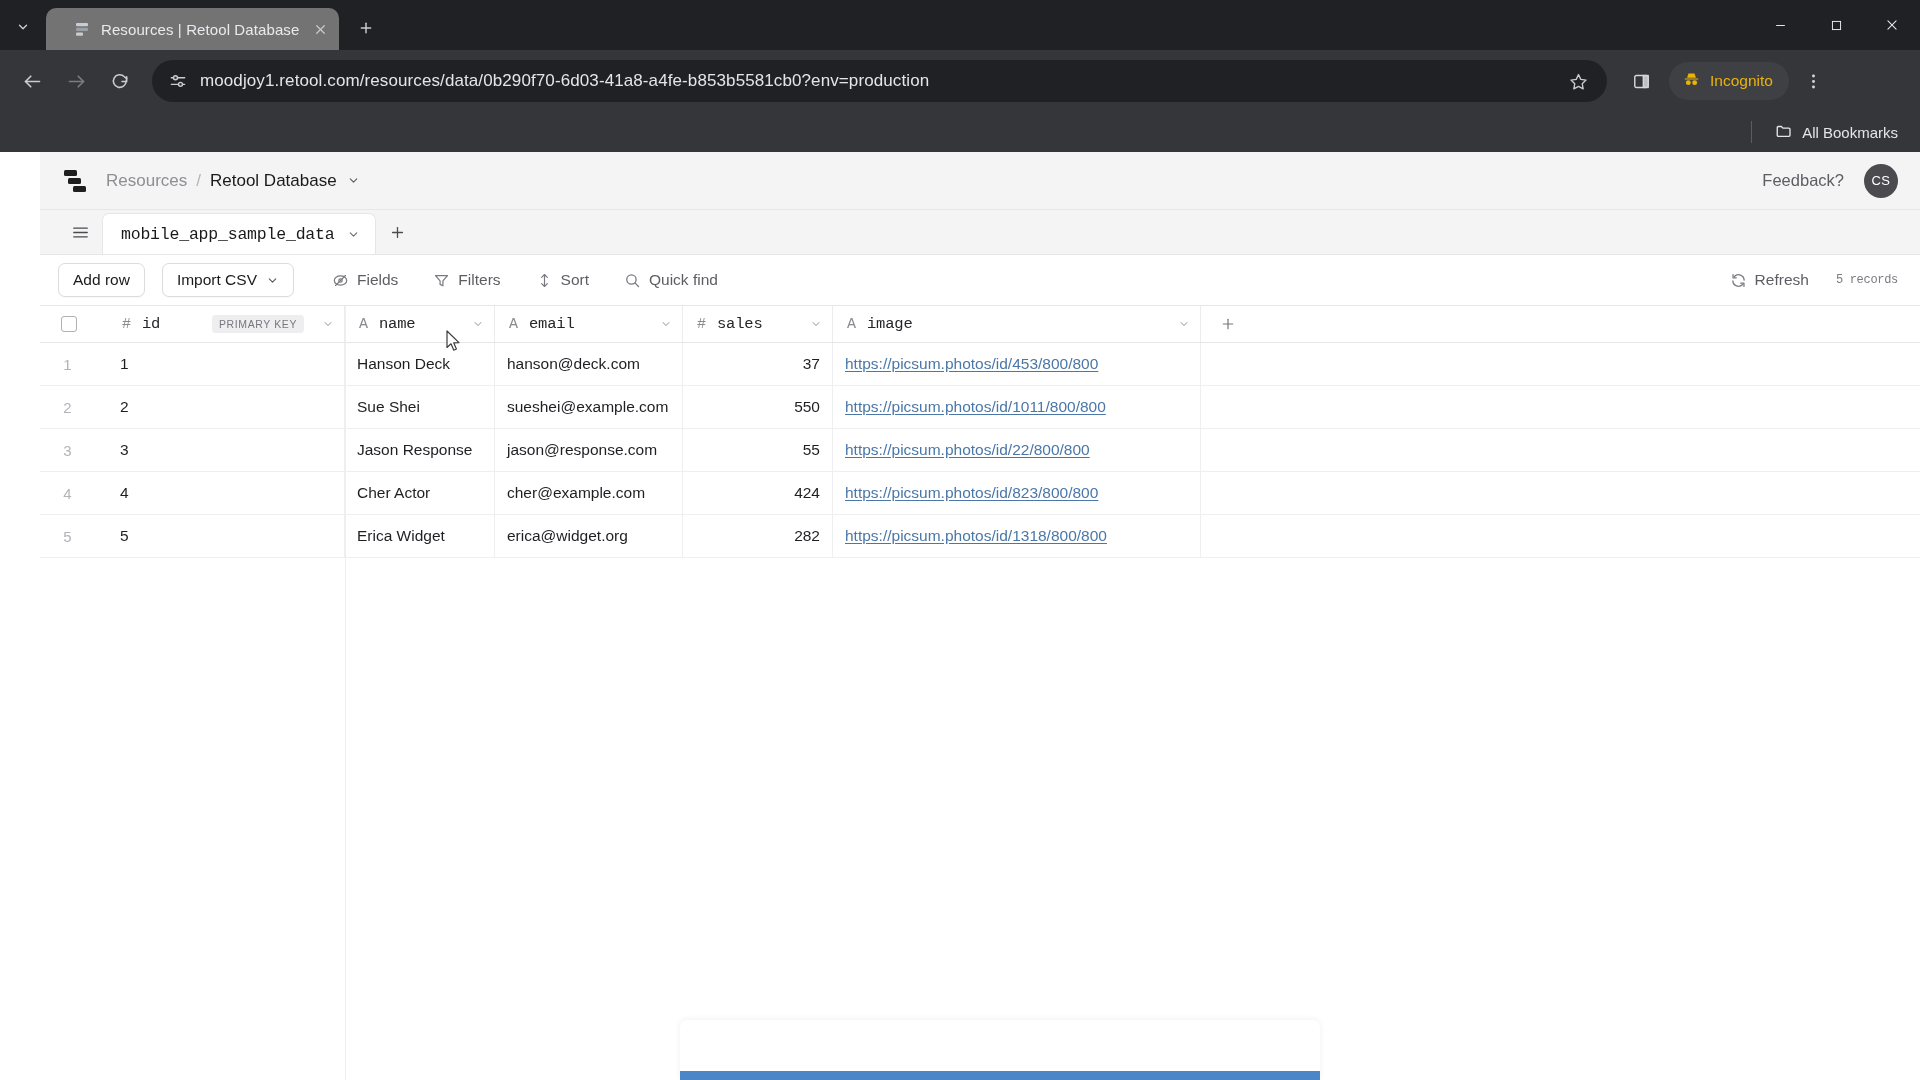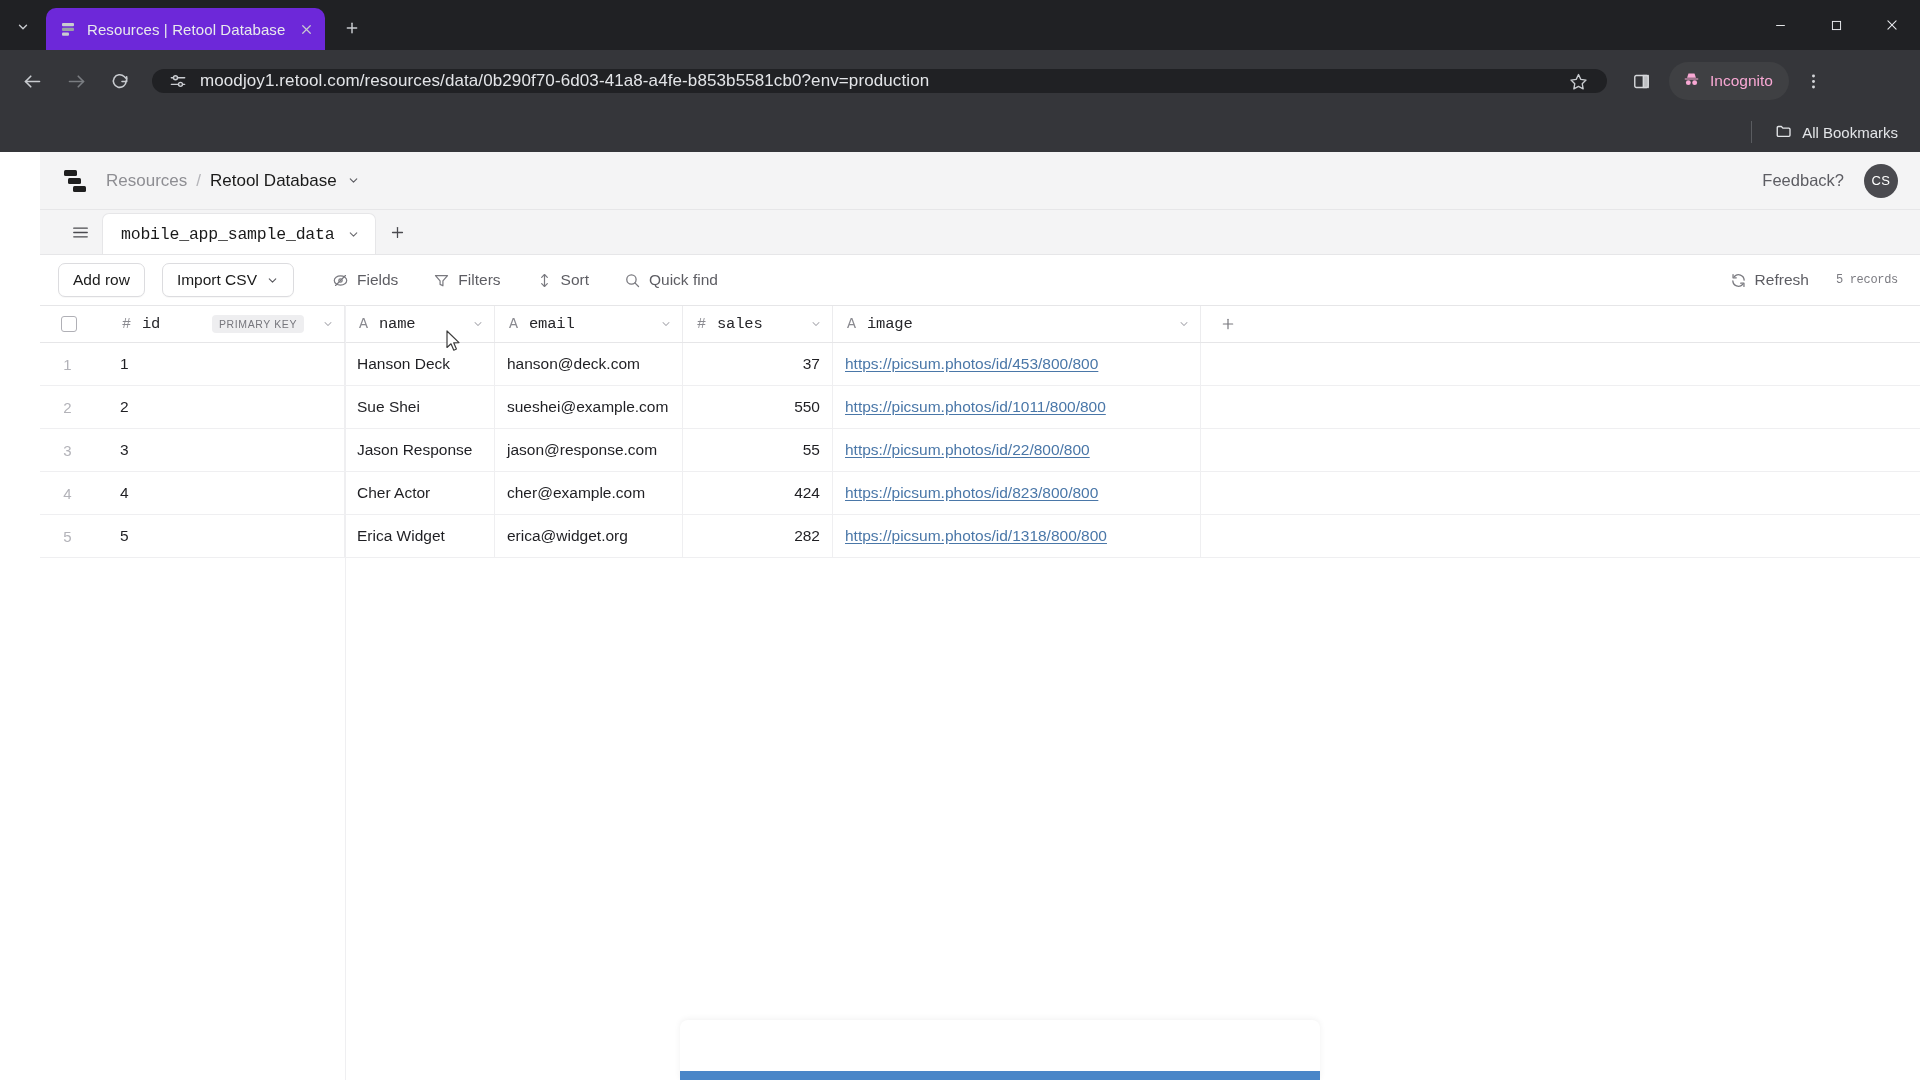--- a/index.html
+++ b/index.html
@@ -18,23 +18,23 @@
     height: 50px; background: #202124; display: flex; align-items: flex-end;
     padding-left: 6px; flex: 0 0 50px; position: relative;
   }
   .tab-list-btn {
     width: 34px; height: 34px; margin-bottom: 6px; border-radius: 50%;
     display: flex; align-items: center; justify-content: center;
     color: #c9ccd0; flex: 0 0 auto;
   }
   .chev-svg { display:block; }
   .tab {
-    height: 42px; min-width: 260px; max-width: 300px; background: #6d28d9;
+    height: 42px; min-width: 260px; max-width: 300px; background: #737373;
     border-radius: 10px 10px 0 0; display: flex; align-items: center;
-    padding: 0 8px 0 14px; gap: 10px; margin-left: 6px; position: relative;
+    padding: 0 8px 0 28px; gap: 10px; margin-left: 6px; position: relative;
   }
   .tab-favicon {
     width: 17px; height: 17px; flex: 0 0 17px; position: relative;
   }
   .tab-title {
     color: #e8eaed; font-size: 15px; white-space: nowrap; overflow: hidden;
     text-overflow: ellipsis; flex: 1 1 auto; letter-spacing: .1px;
   }
   .tab-close {
     width: 22px; height: 22px; border-radius: 50%; flex: 0 0 22px;
@@ -56,37 +56,37 @@
   .toolbar {
     height: 62px; background: #35363a; display: flex; align-items: center;
     padding: 0 12px; gap: 4px; flex: 0 0 62px;
   }
   .nav-btn {
     width: 40px; height: 40px; border-radius: 50%; display: flex;
     align-items: center; justify-content: center; color: #c9ccd0; flex: 0 0 40px;
   }
   .nav-btn.dim { color: #7a7d81; }
   .omnibox {
-    flex: 1 1 auto; height: 24px; background: #202124; border-radius: 21px;
+    flex: 1 1 auto; height: 42px; background: #202124; border-radius: 21px;
     display: flex; align-items: center; padding: 0 14px 0 16px; gap: 12px;
     margin: 0 10px 0 8px; max-width: 1455px;
   }
   .omni-icon { width: 20px; height: 20px; flex: 0 0 20px; color: #c9ccd0; }
   .omni-url {
     flex: 1 1 auto; color: #e3e5e8; font-size: 17px; white-space: nowrap;
     overflow: hidden; text-overflow: ellipsis; letter-spacing: .1px;
   }
   .omni-star { width: 30px; height: 30px; color: #c9ccd0; display:flex; align-items:center; justify-content:center; }
   .tb-icon {
     width: 40px; height: 40px; border-radius: 50%; display: flex;
     align-items: center; justify-content: center; color: #d5d7da; flex: 0 0 40px;
   }
   .incognito-pill {
     height: 38px; background: #3f4043; border-radius: 19px; display: flex;
-    align-items: center; gap: 9px; padding: 0 16px 0 13px; color: #f9a8d4;
+    align-items: center; gap: 9px; padding: 0 16px 0 13px; color: #eab308;
     font-size: 15.5px; margin-left: 4px; flex: 0 0 auto;
   }
   .kebab { width: 38px; height: 38px; display: flex; align-items: center; justify-content: center;
            color: #d5d7da; flex: 0 0 38px; margin-left: 2px; }
 
   .bookmarks {
     height: 40px; background: #35363a; display: flex; align-items: center;
     justify-content: flex-end; padding-right: 22px; gap: 9px; flex: 0 0 40px;
     position: relative;
   }

